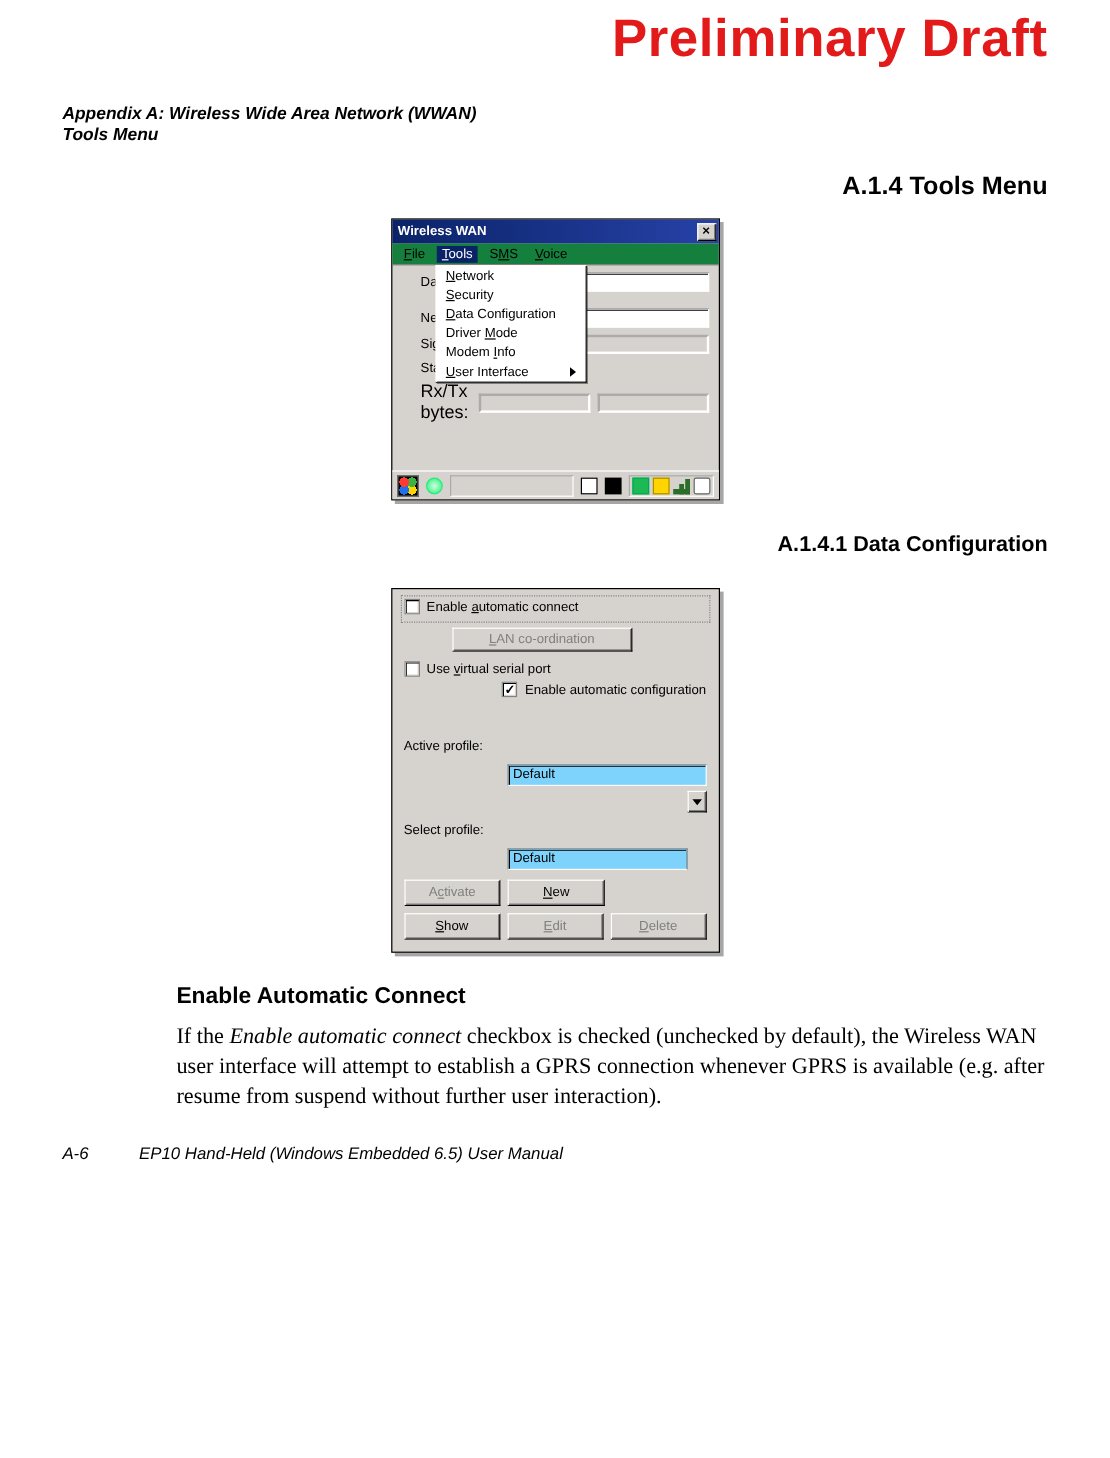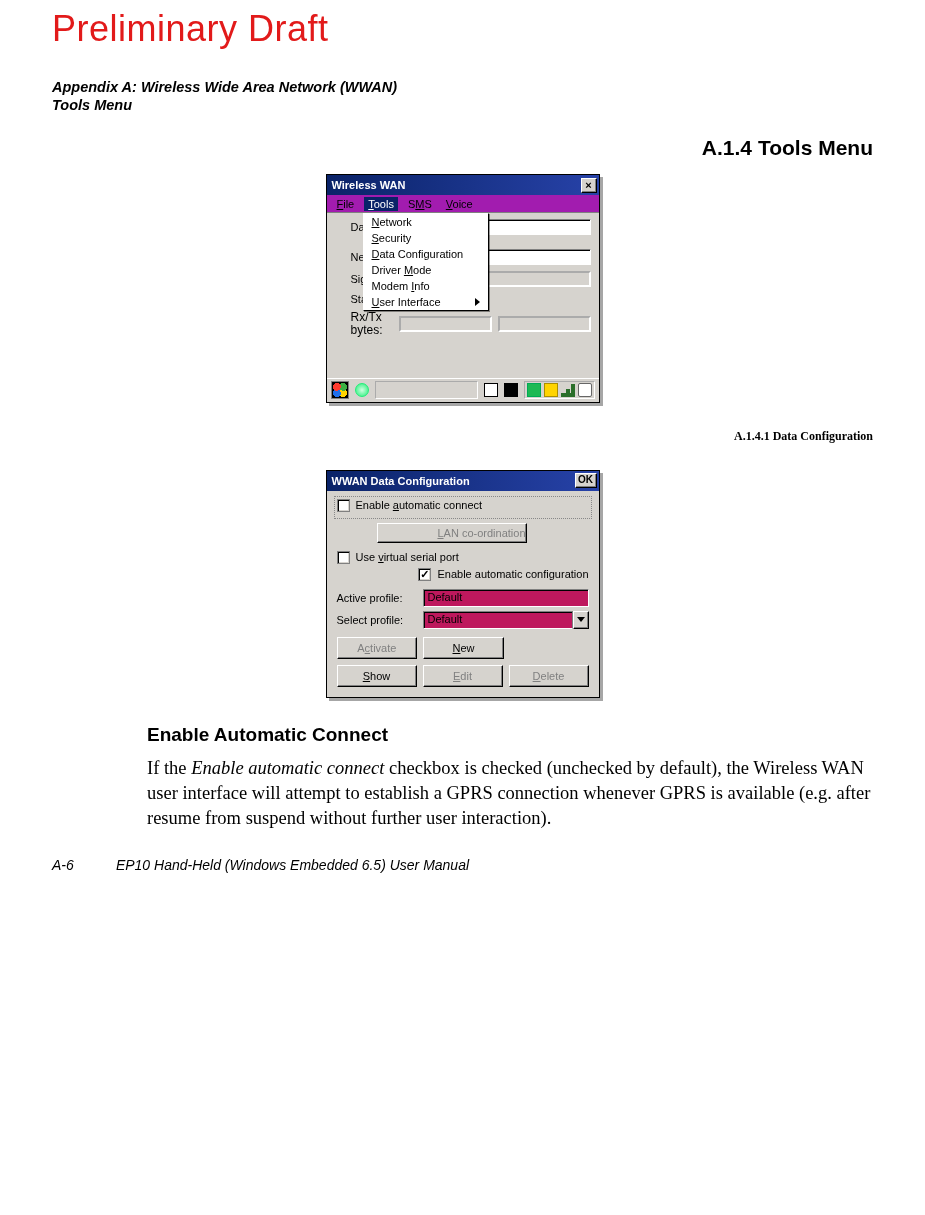--- a/index.html
+++ b/index.html
@@ -11,24 +11,25 @@
     width: 925px;
   }
   .page {
     width: 925px;
     padding: 8px 52px 28px 52px;
     position: relative;
   }
   .watermark {
     color: #e21a1a;
     font-family: Arial, Helvetica, sans-serif;
-    font-size: 36px;
-    text-align: left;
+    font-size: 44px;
+    text-align: right;
     margin: 0 0 2px 0;
     letter-spacing: .5px;
+    font-weight: bold;
   }
   .appendix-header {
     font-family: "Trebuchet MS", Verdana, Arial, sans-serif;
     font-style: italic;
     font-weight: 600;
     font-size: 14.5px;
     line-height: 1.25;
     color: #000;
     margin-bottom: 22px;
     margin-top: 28px;
@@ -93,21 +94,21 @@
     width: 22px; height: 15px;
     background: #d6d3ce;
     border: 1px solid #000;
     border-top-color:#fff; border-left-color:#fff;
     color:#000; font-weight:700; font-size:10px; line-height:12px;
     text-align:center;
     box-shadow: inset -1px -1px 0 #808080;
   }
   .menubar {
     height: 18px;
-    background:#a21caf;
+    background:#15803d;
     border-bottom:1px solid #808080;
     display:flex;
     gap:6px;
     padding-left:6px;
     align-items:center;
     font-size:11px;
     position: relative;
   }
   .menubar .mi { padding: 1px 4px; }
   .menubar .mi u { text-decoration: underline; }
@@ -155,21 +156,21 @@
     border-top-color:#fff; border-left-color:#fff;
     box-shadow: inset -1px -1px 0 #808080, inset 1px 1px 0 #d6d3ce;
     background:#d6d3ce;
     text-align:center;
     font-weight:700;
     font-size:11px;
     line-height:20px;
     width:100%;
   }
   .rxtx { display:flex; align-items:center; gap:6px; margin-top:6px;}
-  .rxtx .lbl2 { width:42px; font-size:12px; line-height:1.1;}
+  .rxtx .lbl2 { width:42px; font-size:15px; line-height:1.1;}
   .rxtx .box { flex:1; height:16px; border:2px inset #fff; background:#d6d3ce;}
   .taskbar {
     height:24px;
     background:#d6d3ce;
     border-top:1px solid #fff;
     display:flex; align-items:center; padding:0 4px; gap:6px;
   }
   .start-flag {
     width:18px;height:18px;
     background:
@@ -199,30 +200,30 @@
     width:13px;height:13px;background:#fff;border:1px solid #808080;
     box-shadow: inset 1px 1px 0 #000, inset -1px -1px 0 #d6d3ce;
     display:flex;align-items:center;justify-content:center;
     font-size:11px;font-weight:700;color:#000;
   }
   .chk.checked::after{content:"✓";font-size:11px;line-height:10px;}
   .disabled-btn {
     width: 150px; height:20px;
     border:1px solid #000; border-top-color:#fff;border-left-color:#fff;
     box-shadow: inset -1px -1px 0 #808080;
-    background:#d6d3ce; color:#808080; text-align:right; line-height:18px;
+    background:#d6d3ce; color:#808080; text-align:center; line-height:18px;
     margin-left: 40px; margin-bottom:8px;
   }
   .field-row { display:flex; align-items:center; gap:6px; margin-bottom:4px;}
   .field-row .flbl { width:80px;}
   .txt-field {
-    flex:1; height:18px; background:#be185d;
+    flex:1; height:18px; background:#7dd3fc;
     border:1px solid #808080; border-right-color:#fff;border-bottom-color:#fff;
     box-shadow: inset 1px 1px 0 #000;
-    padding-left:4px; line-height:15px; font-size:11px;
+    padding-left:4px; line-height:15px; font-size:11px;margin-top:48px;
   }
   .combo { flex:1; display:flex; }
   .combo .txt-field { flex:1; border-right:1px solid #808080;}
   .combo .dd {
     width:16px;height:18px;background:#d6d3ce;
     border:1px solid #000;border-top-color:#fff;border-left-color:#fff;
     box-shadow: inset -1px -1px 0 #808080;
     display:flex;align-items:center;justify-content:center;
   }
   .combo .dd::after{content:"";width:0;height:0;border-left:4px solid transparent;border-right:4px solid transparent;border-top:5px solid #000;}
@@ -325,33 +326,29 @@
         <div class="tray">
           <div class="ic ic-phone"></div>
           <div class="ic ic-batt"></div>
           <div class="ic ic-sig"></div>
           <div class="ic ic-plug"></div>
         </div>
       </div>
     </div>
   </div>
 
-  <div class="h-sec" style="font-size:12px;font-family:Liberation Serif, serif;">
+  <div class="h-sec" style="font-size:18px;">
     <span class="num">A.1.4.1</span>
     <span>Data Configuration</span>
   </div>
 
   <div style="height:12px;"></div>
 
   <div class="shot">
     <div class="win win2" style="width:274px;">
-      <div class="titlebar">
-        <span>WWAN Data Configuration</span>
-        <div class="ok-btn">OK</div>
-      </div>
       <div class="form">
         <div class="dotwrap" style="border:1px dotted #888;padding:2px 2px;margin-bottom:4px;">
           <div class="chk-row">
             <div class="chk"></div>
             <span>Enable <u>a</u>utomatic connect</span>
           </div>
         </div>
         <div class="disabled-btn"><u>L</u>AN co-ordination</div>
 
         <div class="chk-row">

